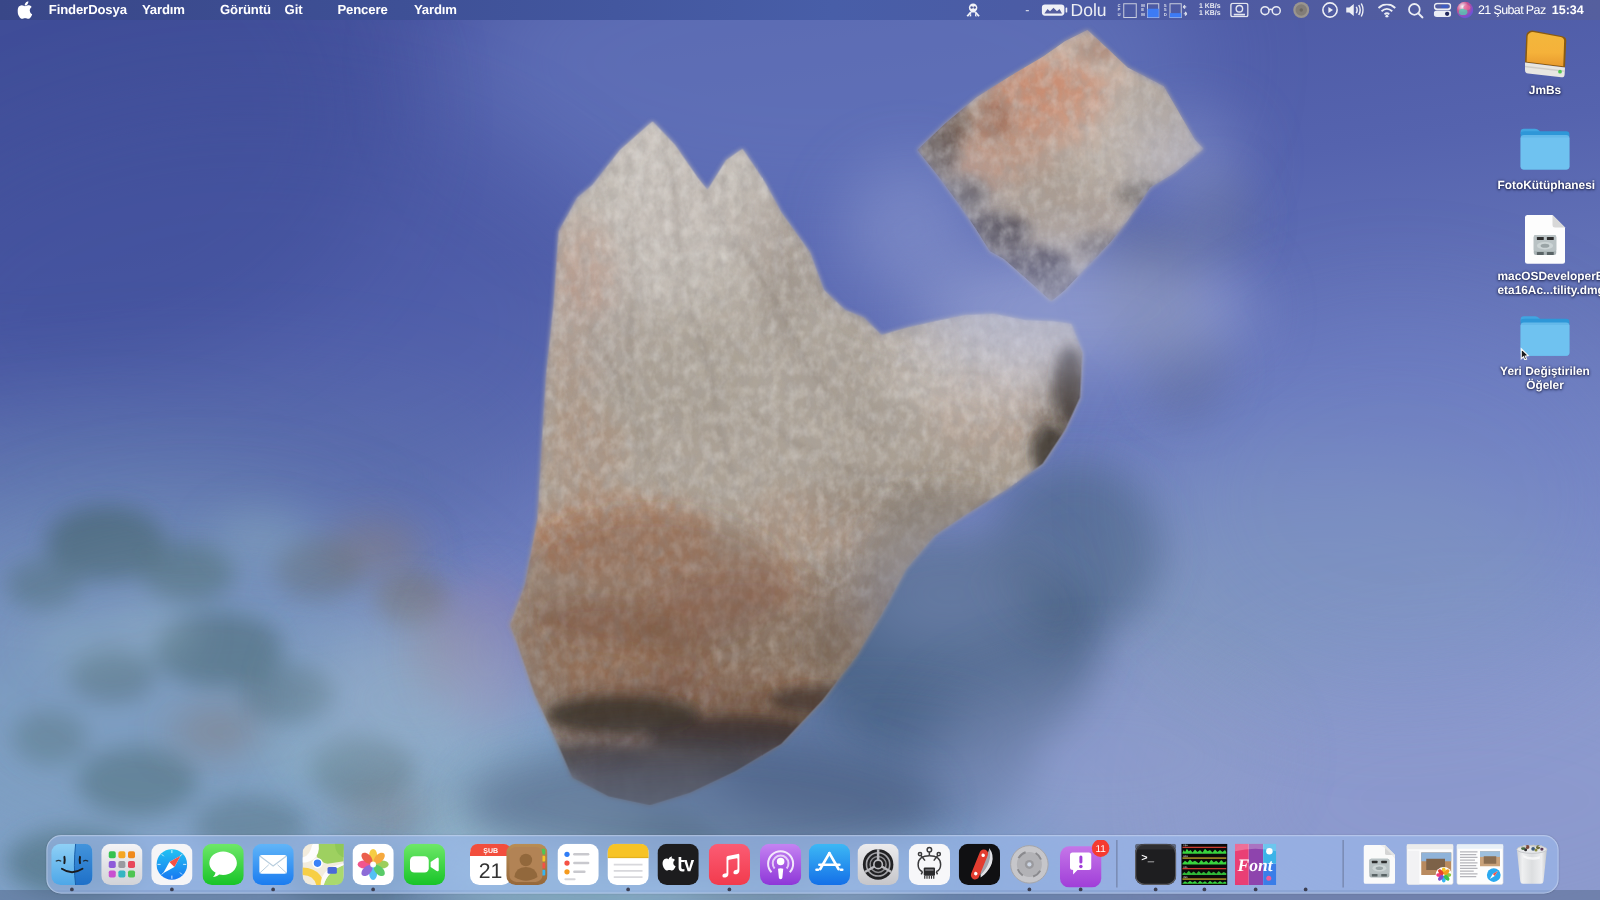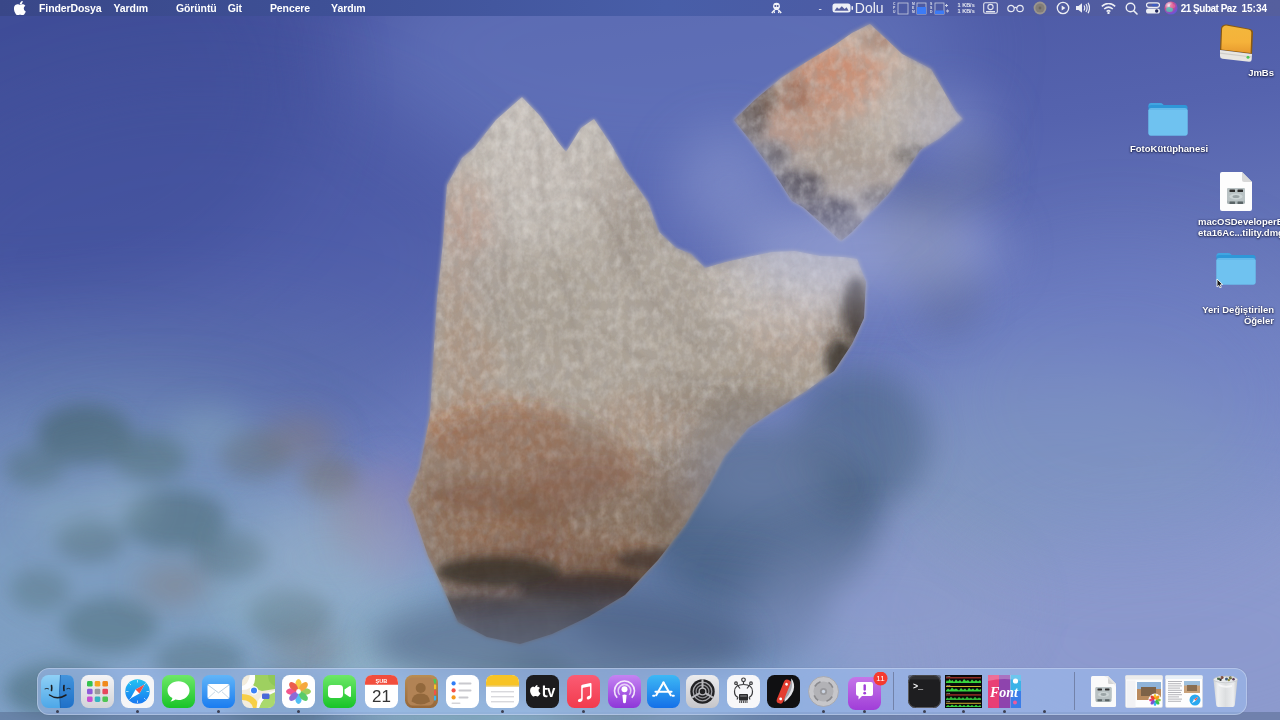--- a/index.html
+++ b/index.html
@@ -5,21 +5,21 @@
   html,body{margin:0;padding:0;}
   body{width:1280px;height:720px;overflow:hidden;font-family:"Liberation Sans",sans-serif;position:relative;background:#5b68b0;}
   #wall{position:absolute;left:0;top:0;width:1280px;height:720px;}
   
   #menubar{position:absolute;left:0;top:0;width:1280px;height:16px;
     background:linear-gradient(90deg,#394788 0%,#3e5096 25%,#485ea8 52%,#4e5aa2 75%,#555f9e 100%);
     display:flex;align-items:center;color:#fff;font-size:10.5px;z-index:20;}
   .mitem{font-weight:700;margin:0;letter-spacing:-0.1px;}
   #menubar .right{margin-left:auto;display:flex;align-items:center;height:16px;}
   
-  .dicon{position:absolute;width:76px;text-align:right;z-index:10;}
+  .dicon{position:absolute;width:76px;text-align:center;z-index:10;}
   .dicon .lbl{color:#fff;font-size:9.5px;font-weight:700;line-height:11px;
      text-shadow:0 1px 2px rgba(20,25,60,.85), 0 0 2px rgba(20,25,60,.7);letter-spacing:0;}
   
   #dock{position:absolute;left:37px;top:668px;width:1210px;height:47px;border-radius:12px;
     background:rgba(156,186,236,.64);
     box-shadow:inset 0 0 0 1px rgba(255,255,255,.28), 0 0 1px rgba(0,0,0,.25);
     z-index:30;}
   .dk{position:absolute;top:675px;width:33px;height:33px;border-radius:7.5px;z-index:31;}
   .dot{position:absolute;top:710px;width:3px;height:3px;border-radius:50%;background:#3c3f52;z-index:32;}
   .dsep{position:absolute;top:672px;width:1px;height:38px;background:rgba(70,75,100,.45);z-index:32;}
@@ -392,21 +392,21 @@
         <stop offset="0" stop-color="#f8f8fa"></stop>
             <stop offset="0.4" stop-color="#c94f8c"></stop>
         <stop offset="0.7" stop-color="#7a4fd0"></stop>
             <stop offset="1" stop-color="#3b6fd8"></stop>
       </radialGradient>
         </defs>
       <circle cx="7" cy="7" r="6.6" fill="url(#siri1)"></circle>
       <ellipse cx="5.5" cy="8.5" rx="3.5" ry="2.5" fill="#4ec9b8" opacity=".8"></ellipse>
       <ellipse cx="8.5" cy="5" rx="2.8" ry="2" fill="#e8689a" opacity=".7"></ellipse>
     </svg>
-    <span style="font-size:10px;font-weight:700;letter-spacing:-0.5px">21 Şubat Paz</span>
+    <span style="font-size:10px;font-weight:400;letter-spacing:-0.5px">21 Şubat Paz</span>
     <span style="font-size:10px;font-weight:700;margin-left:5px;margin-right:13px">15:34</span>
   </div>
 </div>
 <div id="desktopicons">
 
   <div class="dicon" style="left:1198px;top:24px">
     <svg width="42" height="40" viewBox="0 0 42 40" style="display:block;margin:0 auto">
       <defs>
         <linearGradient id="drv" x1="0" y1="0" x2="0" y2="1">
           <stop offset="0" stop-color="#f3b73c"></stop>
@@ -416,21 +416,21 @@
       </defs>
       <path d="M7,2 Q9,0 12,0.6 L35,5 Q38,5.8 38,8.5 L37,30 L5,26 L6,4.5 Q6.2,2.8 7,2 Z" fill="#8a5a10"></path>
       <path d="M8.5,2.5 Q10,1.2 12.5,1.7 L33.5,5.6 Q36.3,6.3 36.3,8.6 L35.6,29 L6.3,25.4 L7.1,4.7 Q7.2,3.3 8.5,2.5 Z" fill="url(#drv)"></path>
       <path d="M5,26 L37,30 L36.7,35.5 Q36.6,38 34,37.8 L7.5,34.8 Q5,34.5 5,32 Z" fill="#e8e6e2"></path>
       <path d="M5,28.5 L37,32.4 L37,33.6 L5,29.7 Z" fill="#c9c7c3" opacity=".8"></path>
       <circle cx="33" cy="33.3" r="1.5" fill="#4fc553"></circle>
     </svg>
     <div class="lbl" style="margin-top:3px">JmBs</div>
   </div>
 
-  <div class="dicon" style="left:1130px;top:100px">
+  <div class="dicon" style="left:1198px;top:100px">
     <svg width="42" height="37" viewBox="0 0 42 37" style="display:block;margin:0 auto">
       <path d="M1.5,5.5 Q1.5,3 4,3 L13,3 Q15,3 16.2,4.4 L18.5,7 L1.5,7 Z" fill="#41a5e1"></path>
       <path d="M1.5,6.5 Q1.5,5 4.5,5 L38,5 Q40.5,5 40.5,7.5 L40.5,9.5 L1.5,9.5 Z" fill="#2e97d8"></path>
       <rect x="1.5" y="8" width="39" height="27.5" rx="2.6" fill="#64b9ea"></rect>
       <path d="M1.5,10 L40.5,10 L40.5,33 Q40.5,35.5 38,35.5 L4,35.5 Q1.5,35.5 1.5,33 Z" fill="#6fc2f0"></path>
     </svg>
     <div class="lbl" style="margin-top:6px">FotoKütüphanesi</div>
   </div>
 
   <div class="dicon" style="left:1198px;top:171px">
@@ -453,21 +453,21 @@
 
   <div class="dicon" style="left:1198px;top:250px">
     <svg width="42" height="38" viewBox="0 0 42 38" style="display:block;margin:0 auto">
       <path d="M1.5,5.5 Q1.5,3 4,3 L13,3 Q15,3 16.2,4.4 L18.5,7 L1.5,7 Z" fill="#41a5e1"></path>
       <path d="M1.5,6.5 Q1.5,5 4.5,5 L38,5 Q40.5,5 40.5,7.5 L40.5,9.5 L1.5,9.5 Z" fill="#2e97d8"></path>
       <rect x="1.5" y="8" width="39" height="26.5" rx="2.6" fill="#64b9ea"></rect>
       <path d="M1.5,10 L40.5,10 L40.5,32 Q40.5,34.5 38,34.5 L4,34.5 Q1.5,34.5 1.5,32 Z" fill="#6fc2f0"></path>
       <path d="M0.5,28.5 L8.5,28.5 L8.5,37.5 L0.5,37.5 Z" fill="none"></path>
       <path d="M2,29 L7.6,34.5 L5.2,34.9 L6.3,37.3 L4.8,37.8 L3.8,35.4 L2,37 Z" fill="#1c1c1e" stroke="#f5f5f5" stroke-width="0.9"></path>
     </svg>
-    <div class="lbl" style="margin-top:16px">Yeri Değiştirilen<br>Öğeler</div>
+    <div class="lbl" style="margin-top:4px">Yeri Değiştirilen<br>Öğeler</div>
   </div>
 </div>
 <div id="dock"></div>
 
 <div class="dk" style="left:40.5px">
   <svg width="33" height="33" viewBox="0 0 33 33">
     <defs>
       <linearGradient id="fin1" x1="0" y1="0" x2="0" y2="1">
           <stop offset="0" stop-color="#8fd0f6"></stop>
           <stop offset="1" stop-color="#4da7e8"></stop>
@@ -597,21 +597,21 @@
           <stop offset="0" stop-color="#6ee868"></stop>
           <stop offset="1" stop-color="#18c428"></stop>
         </linearGradient>
       </defs>
     <rect width="33" height="33" rx="7.5" fill="url(#ft)"></rect>
     <rect x="5" y="10" width="15" height="13" rx="3.4" fill="#fff"></rect>
     <path d="M21.5,14.5 L26.3,11.3 Q28,10.3 28,12.2 L28,20.8 Q28,22.7 26.3,21.7 L21.5,18.5 Z" fill="#fff"></path>
   </svg>
 </div>
 
-<div class="dk" style="left:365px">
+<div class="dk" style="left:376px">
   <svg width="33" height="33" viewBox="0 0 33 33">
     <rect width="33" height="33" rx="7.5" fill="#fff"></rect>
     <path d="M0,7.5 Q0,0 7.5,0 L25.5,0 Q33,0 33,7.5 L33,9.8 L0,9.8 Z" fill="#f24e3d"></path>
     <text x="16.5" y="7.5" font-size="5.6" font-weight="bold" fill="#fff" text-anchor="middle" font-family="Liberation Sans">ŞUB</text>
     <text x="16.5" y="27" font-size="17" fill="#333" text-anchor="middle" font-family="Liberation Sans">21</text>
   </svg>
 </div>
 
 <div class="dk" style="left:404.5px">
   <svg width="33" height="33" viewBox="0 0 33 33">

